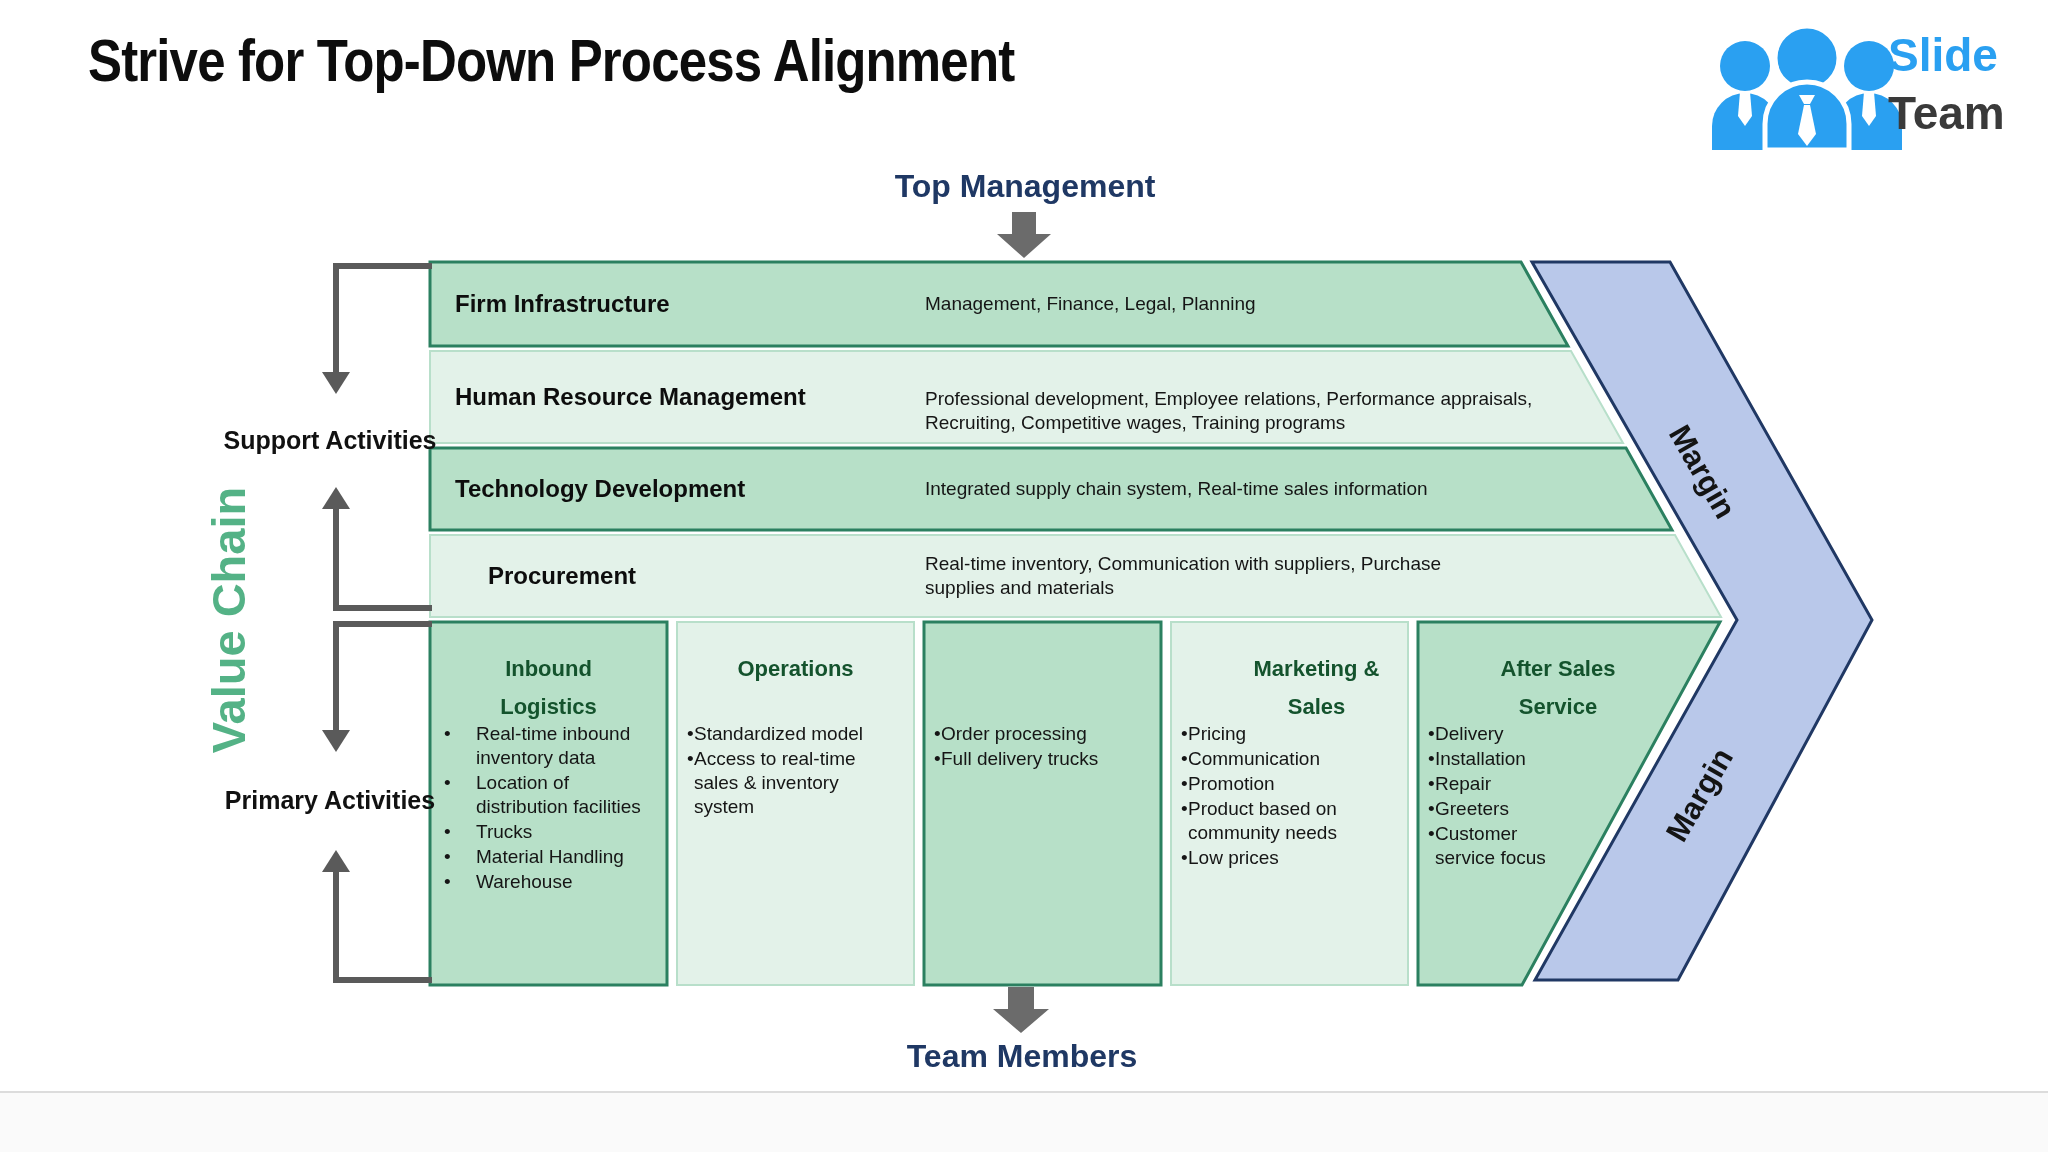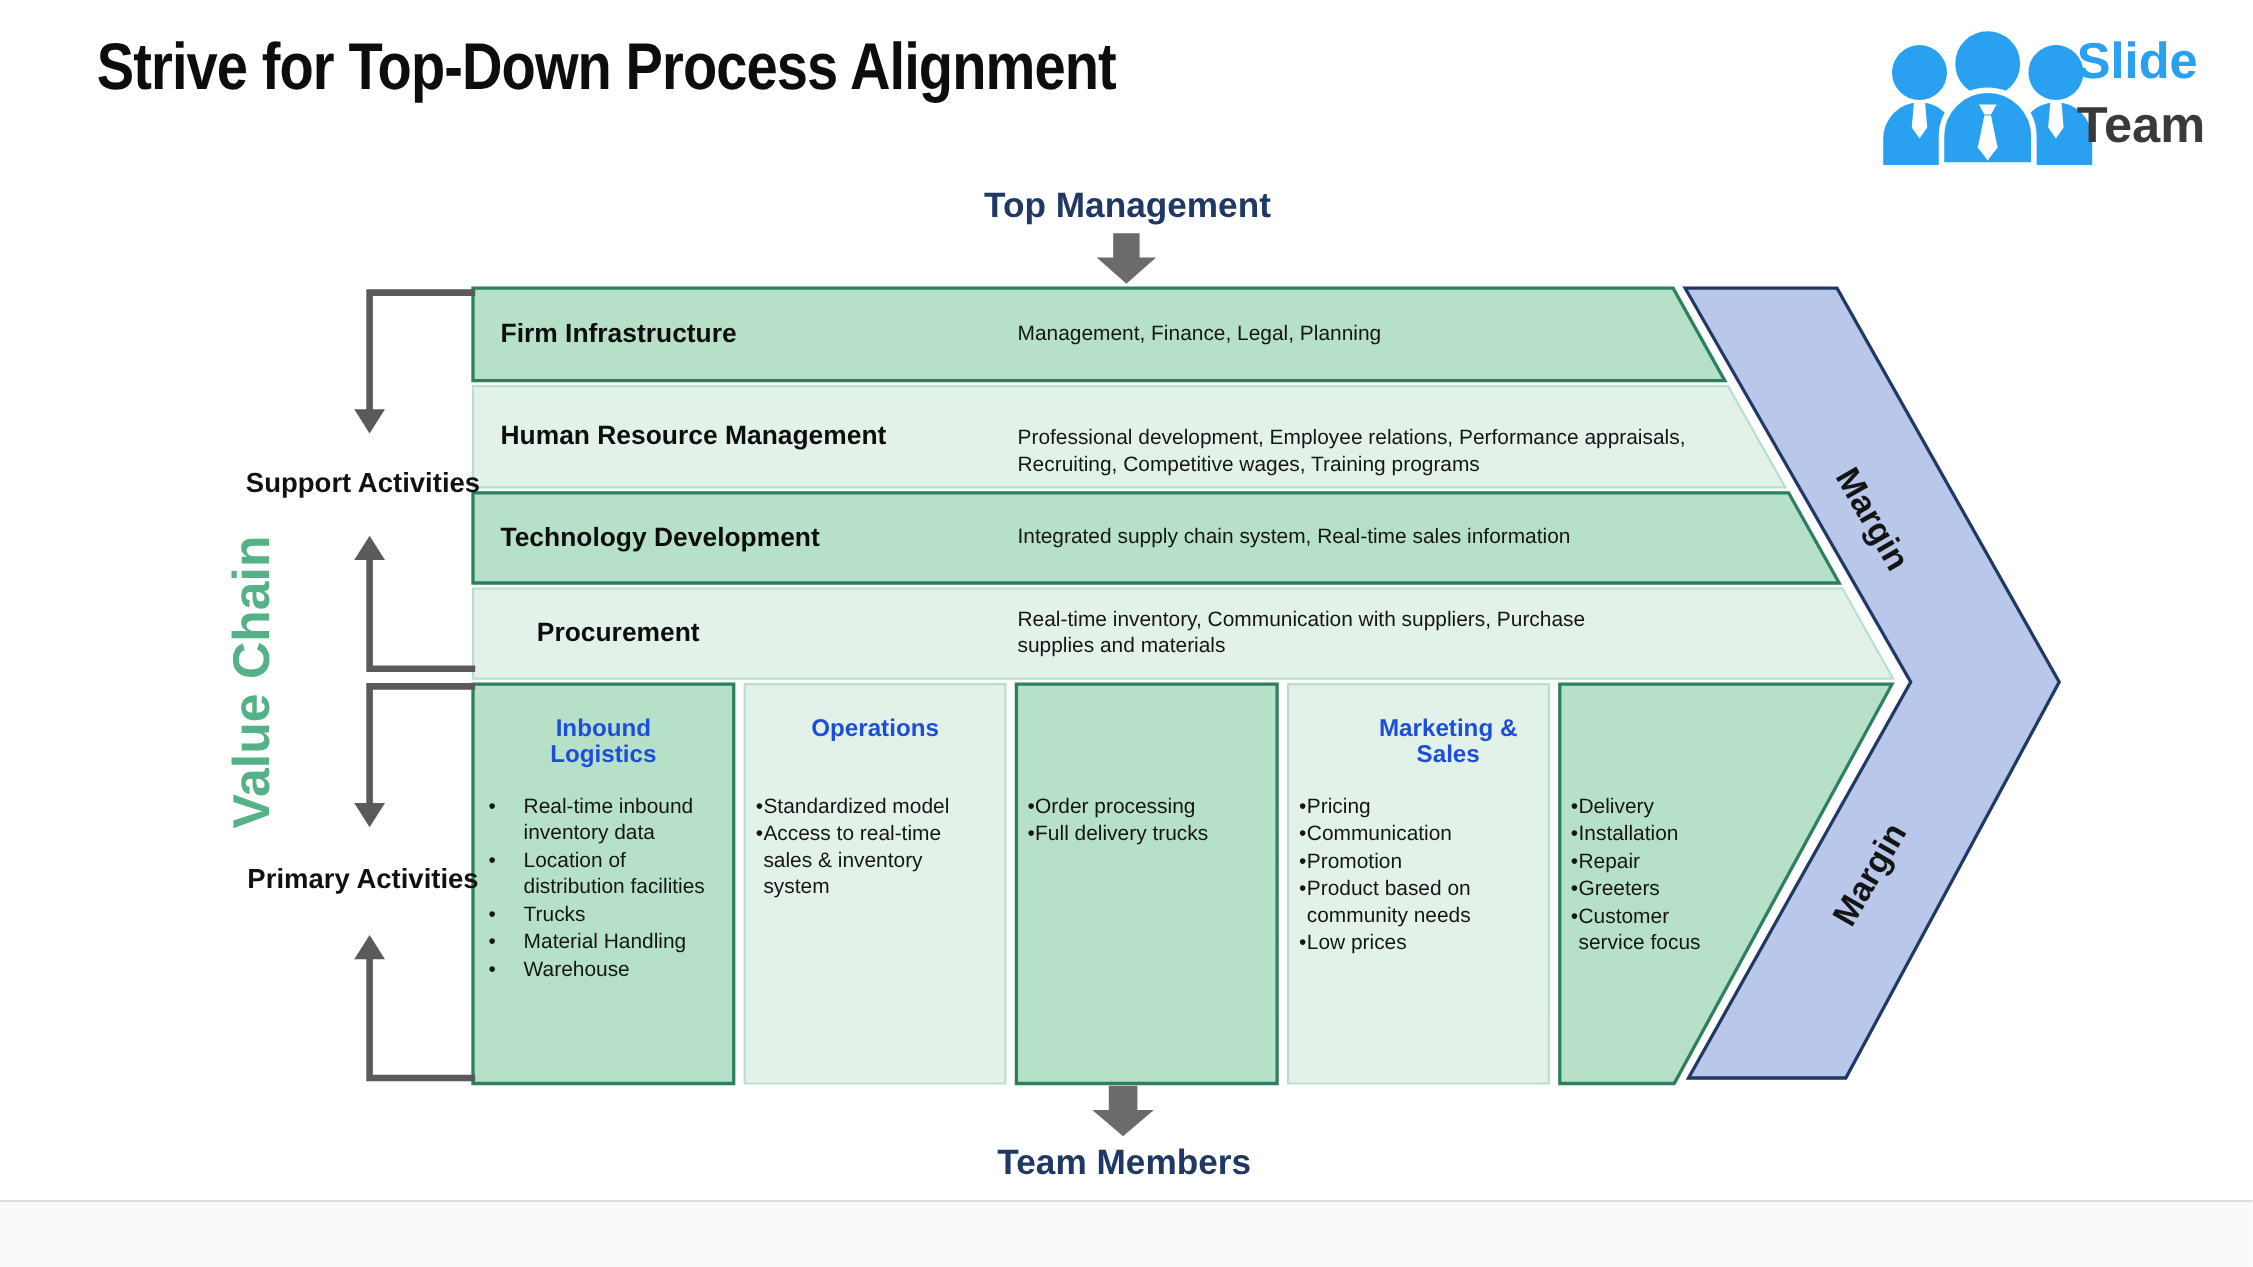--- a/index.html
+++ b/index.html
@@ -36,21 +36,21 @@
 
   
   .row-label{font-weight:bold;font-size:24px;color:#0d0d0d;display:flex;align-items:center;left:455px;}
   .row-desc{font-size:19px;color:#151515;line-height:24px;display:flex;align-items:center;left:925px;}
   #row0-label{top:262px;height:84px;} #row0-desc{top:262px;height:84px;width:640px;}
   #row1-label{top:351px;height:92px;} #row1-desc{top:351px;height:92px;width:640px;margin-top:14px;}
   #row2-label{top:448px;height:82px;} #row2-desc{top:448px;height:82px;width:640px;}
   #row3-label{top:535px;height:82px;margin-left:33px;} #row3-desc{top:535px;height:82px;width:545px;}
 
   
-  .col-title{font-weight:bold;font-size:22px;line-height:24px;color:#1d4ed8;text-align:center;top:650px;}
+  .col-title{font-weight:bold;font-size:22px;line-height:38px;color:#14532d;text-align:center;top:650px;}
   .col-title > span{display:inline-block;max-width:185px;}
   .bullets{list-style:none;margin:0;padding:0;font-size:19px;line-height:24px;color:#151515;top:722px;}
   .bullets li{position:relative;padding-left:17px;margin:0 0 1px 0;}
   .bullets li::before{content:"•";position:absolute;left:10px;}
   #col0-bullets li{padding-left:46px;}
   #col0-bullets li::before{left:14px;}
 
   #col0-title{left:430px;width:237px;} #col0-bullets{left:430px;width:225px;}
   #col1-title{left:677px;width:237px;} #col1-bullets{left:677px;width:225px;}
   #col2-title{left:924px;width:237px;} #col2-bullets{left:924px;width:225px;}
@@ -162,20 +162,21 @@
 
   <div class="abs col-title" id="col3-title"><span>Marketing &amp; Sales</span></div>
   <ul class="abs bullets" id="col3-bullets">
     <li>Pricing</li>
     <li>Communication</li>
     <li>Promotion</li>
     <li>Product based on community needs</li>
     <li>Low prices</li>
   </ul>
 
+  <div class="abs col-title" id="col4-title"><span>After Sales Service</span></div>
   <ul class="abs bullets" id="col4-bullets">
     <li>Delivery</li>
     <li>Installation</li>
     <li>Repair</li>
     <li>Greeters</li>
     <li>Customer service focus</li>
   </ul>
 
   <div class="abs" id="footer-line"></div>
   <div class="abs" id="footer-area"></div>

